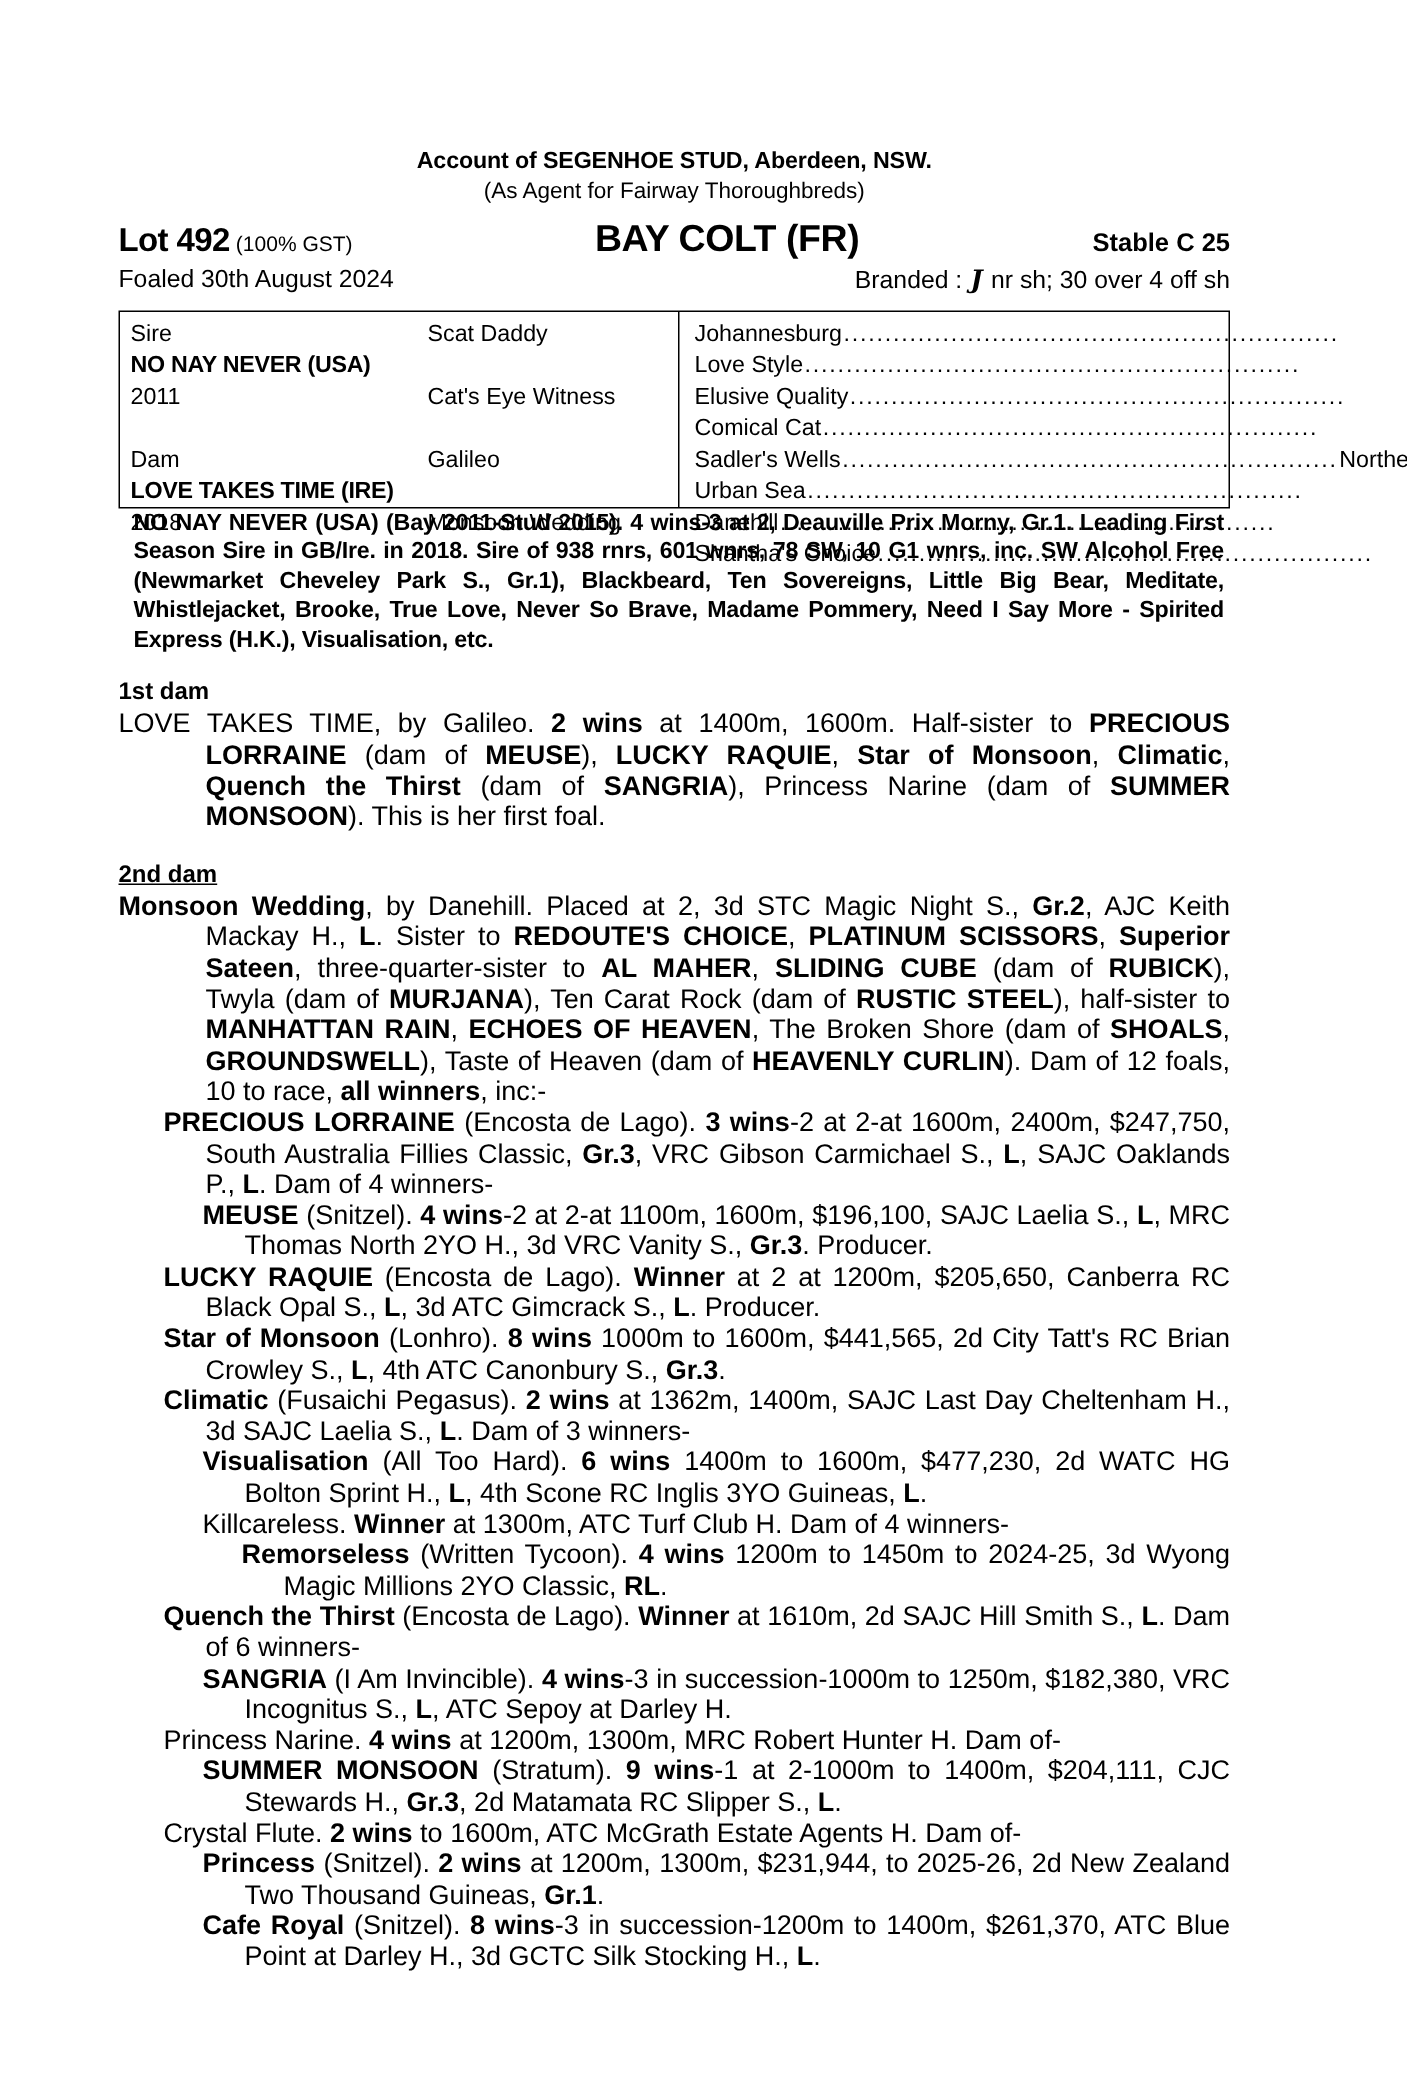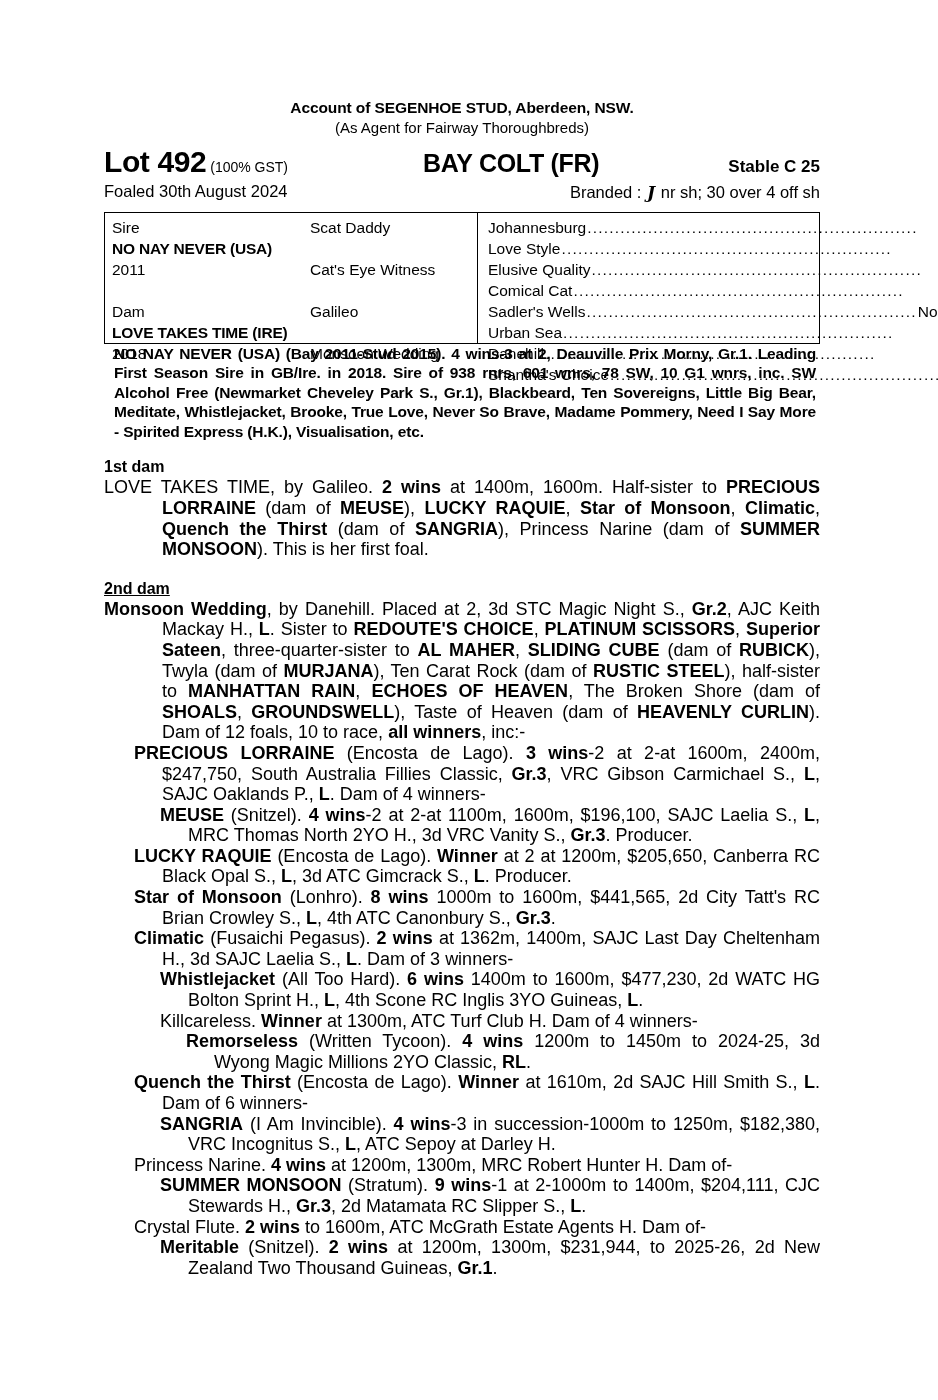--- a/index.html
+++ b/index.html
@@ -12,21 +12,21 @@
     height: 1400px;
     font-family: "Liberation Sans", sans-serif;
     color: #000000;
     -webkit-font-smoothing: antialiased;
   }
   .page {
     position: relative;
     width: 938px;
     height: 1400px;
     box-sizing: border-box;
-    padding: 98px 118px 0 104px;
+    padding: 98px 118px 0 79px;
   }
 
   
   .acct-line {
     text-align: center;
     font-weight: bold;
     font-size: 15.5px;
     letter-spacing: -0.1px;
     line-height: 1.25;
   }
@@ -40,21 +40,21 @@
     display: flex;
     align-items: baseline;
     margin-top: 7px;
   }
   .lot-left {
     flex: 0 0 auto;
     white-space: nowrap;
   }
   .lot-num {
     font-weight: bold;
-    font-size: 30px;
+    font-size: 22px;
     letter-spacing: -0.4px;
   }
   .gst {
     font-size: 14px;
     margin-left: 4px;
   }
   .lot-mid {
     flex: 1 1 auto;
     text-align: center;
     font-weight: bold;
@@ -256,24 +256,25 @@
 
   <div class="sec-head tight">2nd dam</div>
   <p class="entry ind0w" id="second-dam"><b>Monsoon Wedding</b>, by Danehill. Placed at 2, 3d STC Magic Night S., <b>Gr.2</b>, AJC Keith Mackay H., <b>L</b>. Sister to <b>REDOUTE'S CHOICE</b>, <b>PLATINUM SCISSORS</b>, <b>Superior Sateen</b>, three-quarter-sister to <b>AL MAHER</b>, <b>SLIDING CUBE</b> (dam of <b>RUBICK</b>), Twyla (dam of <b>MURJANA</b>), Ten Carat Rock (dam of <b>RUSTIC STEEL</b>), half-sister to <b>MANHATTAN RAIN</b>, <b>ECHOES OF HEAVEN</b>, The Broken Shore (dam of <b>SHOALS</b>, <b>GROUNDSWELL</b>), Taste of Heaven (dam of <b>HEAVENLY CURLIN</b>). Dam of 12 foals, 10 to race, <b>all winners</b>, inc:-</p>
 
   <div id="progeny-list">
       <p class="entry ind1"><b>PRECIOUS LORRAINE</b> (Encosta de Lago). <b>3 wins</b>-2 at 2-at 1600m, 2400m, $247,750, South Australia Fillies Classic, <b>Gr.3</b>, VRC Gibson Carmichael S., <b>L</b>, SAJC Oaklands P., <b>L</b>. Dam of 4 winners-</p>
       <p class="entry ind2"><b>MEUSE</b> (Snitzel). <b>4 wins</b>-2 at 2-at 1100m, 1600m, $196,100, SAJC Laelia S., <b>L</b>, MRC Thomas North 2YO H., 3d VRC Vanity S., <b>Gr.3</b>. Producer.</p>
       <p class="entry ind1"><b>LUCKY RAQUIE</b> (Encosta de Lago). <b>Winner</b> at 2 at 1200m, $205,650, Canberra RC Black Opal S., <b>L</b>, 3d ATC Gimcrack S., <b>L</b>. Producer.</p>
       <p class="entry ind1"><b>Star of Monsoon</b> (Lonhro). <b>8 wins</b> 1000m to 1600m, $441,565, 2d City Tatt's RC Brian Crowley S., <b>L</b>, 4th ATC Canonbury S., <b>Gr.3</b>.</p>
       <p class="entry ind1"><b>Climatic</b> (Fusaichi Pegasus). <b>2 wins</b> at 1362m, 1400m, SAJC Last Day Cheltenham H., 3d SAJC Laelia S., <b>L</b>. Dam of 3 winners-</p>
-      <p class="entry ind2"><b>Whistlejacket</b> (All Too Hard). <b>6 wins</b> 1400m to 1600m, $477,230, 2d WATC HG Bolton Sprint H., <b>L</b>, 4th Scone RC Inglis 3YO Guineas, <b>L</b>.</p>
+      <p class="entry ind2"><b>Visualisation</b> (All Too Hard). <b>6 wins</b> 1400m to 1600m, $477,230, 2d WATC HG Bolton Sprint H., <b>L</b>, 4th Scone RC Inglis 3YO Guineas, <b>L</b>.</p>
       <p class="entry ind2"><span>Killcareless.</span> <b>Winner</b> at 1300m, ATC Turf Club H. Dam of 4 winners-</p>
       <p class="entry ind3"><b>Remorseless</b> (Written Tycoon). <b>4 wins</b> 1200m to 1450m to 2024-25, 3d Wyong Magic Millions 2YO Classic, <b>RL</b>.</p>
       <p class="entry ind1"><b>Quench the Thirst</b> (Encosta de Lago). <b>Winner</b> at 1610m, 2d SAJC Hill Smith S., <b>L</b>. Dam of 6 winners-</p>
       <p class="entry ind2"><b>SANGRIA</b> (I Am Invincible). <b>4 wins</b>-3 in succession-1000m to 1250m, $182,380, VRC Incognitus S., <b>L</b>, ATC Sepoy at Darley H.</p>
       <p class="entry ind1"><span>Princess Narine.</span> <b>4 wins</b> at 1200m, 1300m, MRC Robert Hunter H. Dam of-</p>
       <p class="entry ind2"><b>SUMMER MONSOON</b> (Stratum). <b>9 wins</b>-1 at 2-1000m to 1400m, $204,111, CJC Stewards H., <b>Gr.3</b>, 2d Matamata RC Slipper S., <b>L</b>.</p>
       <p class="entry ind1"><span>Crystal Flute.</span> <b>2 wins</b> to 1600m, ATC McGrath Estate Agents H. Dam of-</p>
-      <p class="entry ind2"><b>Meritable</b> (Snitzel). <b>2 wins</b> at 1200m, 1300m, $231,944, to 2025-26, 2d New Zealand Two Thousand Guineas, <b>Gr.1</b>.</p>
+      <p class="entry ind2"><b>Princess</b> (Snitzel). <b>2 wins</b> at 1200m, 1300m, $231,944, to 2025-26, 2d New Zealand Two Thousand Guineas, <b>Gr.1</b>.</p>
+      <p class="entry ind2"><b>Cafe Royal</b> (Snitzel). <b>8 wins</b>-3 in succession-1200m to 1400m, $261,370, ATC Blue Point at Darley H., 3d GCTC Silk Stocking H., <b>L</b>.</p>
     </div>
 
 </div>
 
 </body></html>

